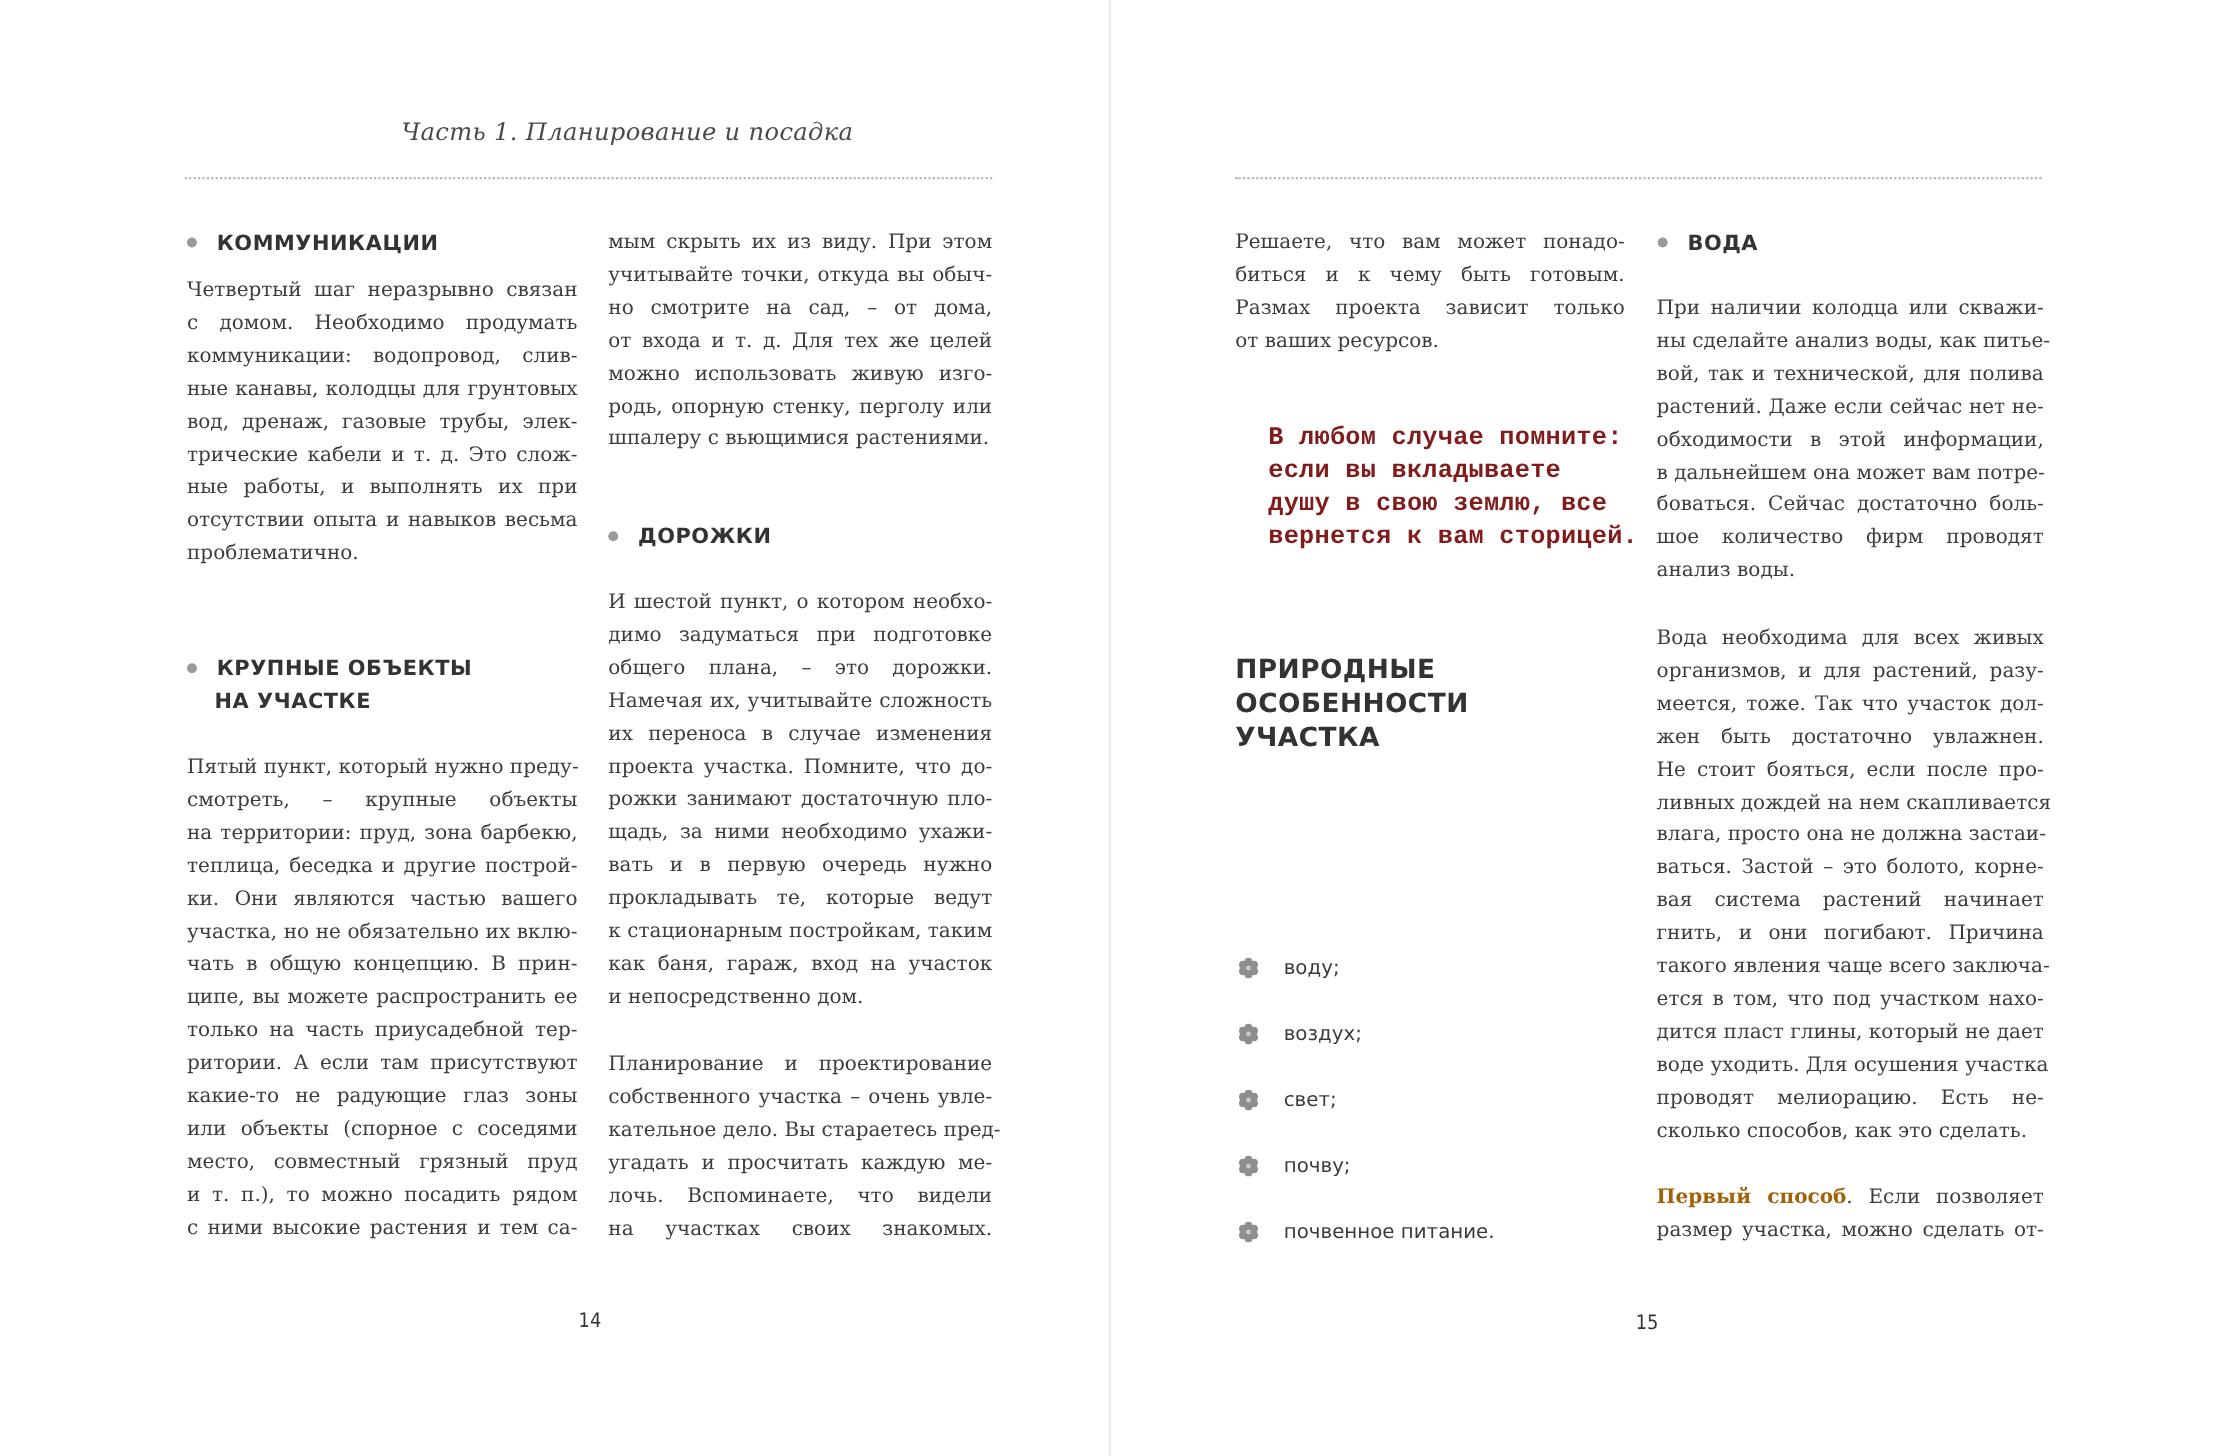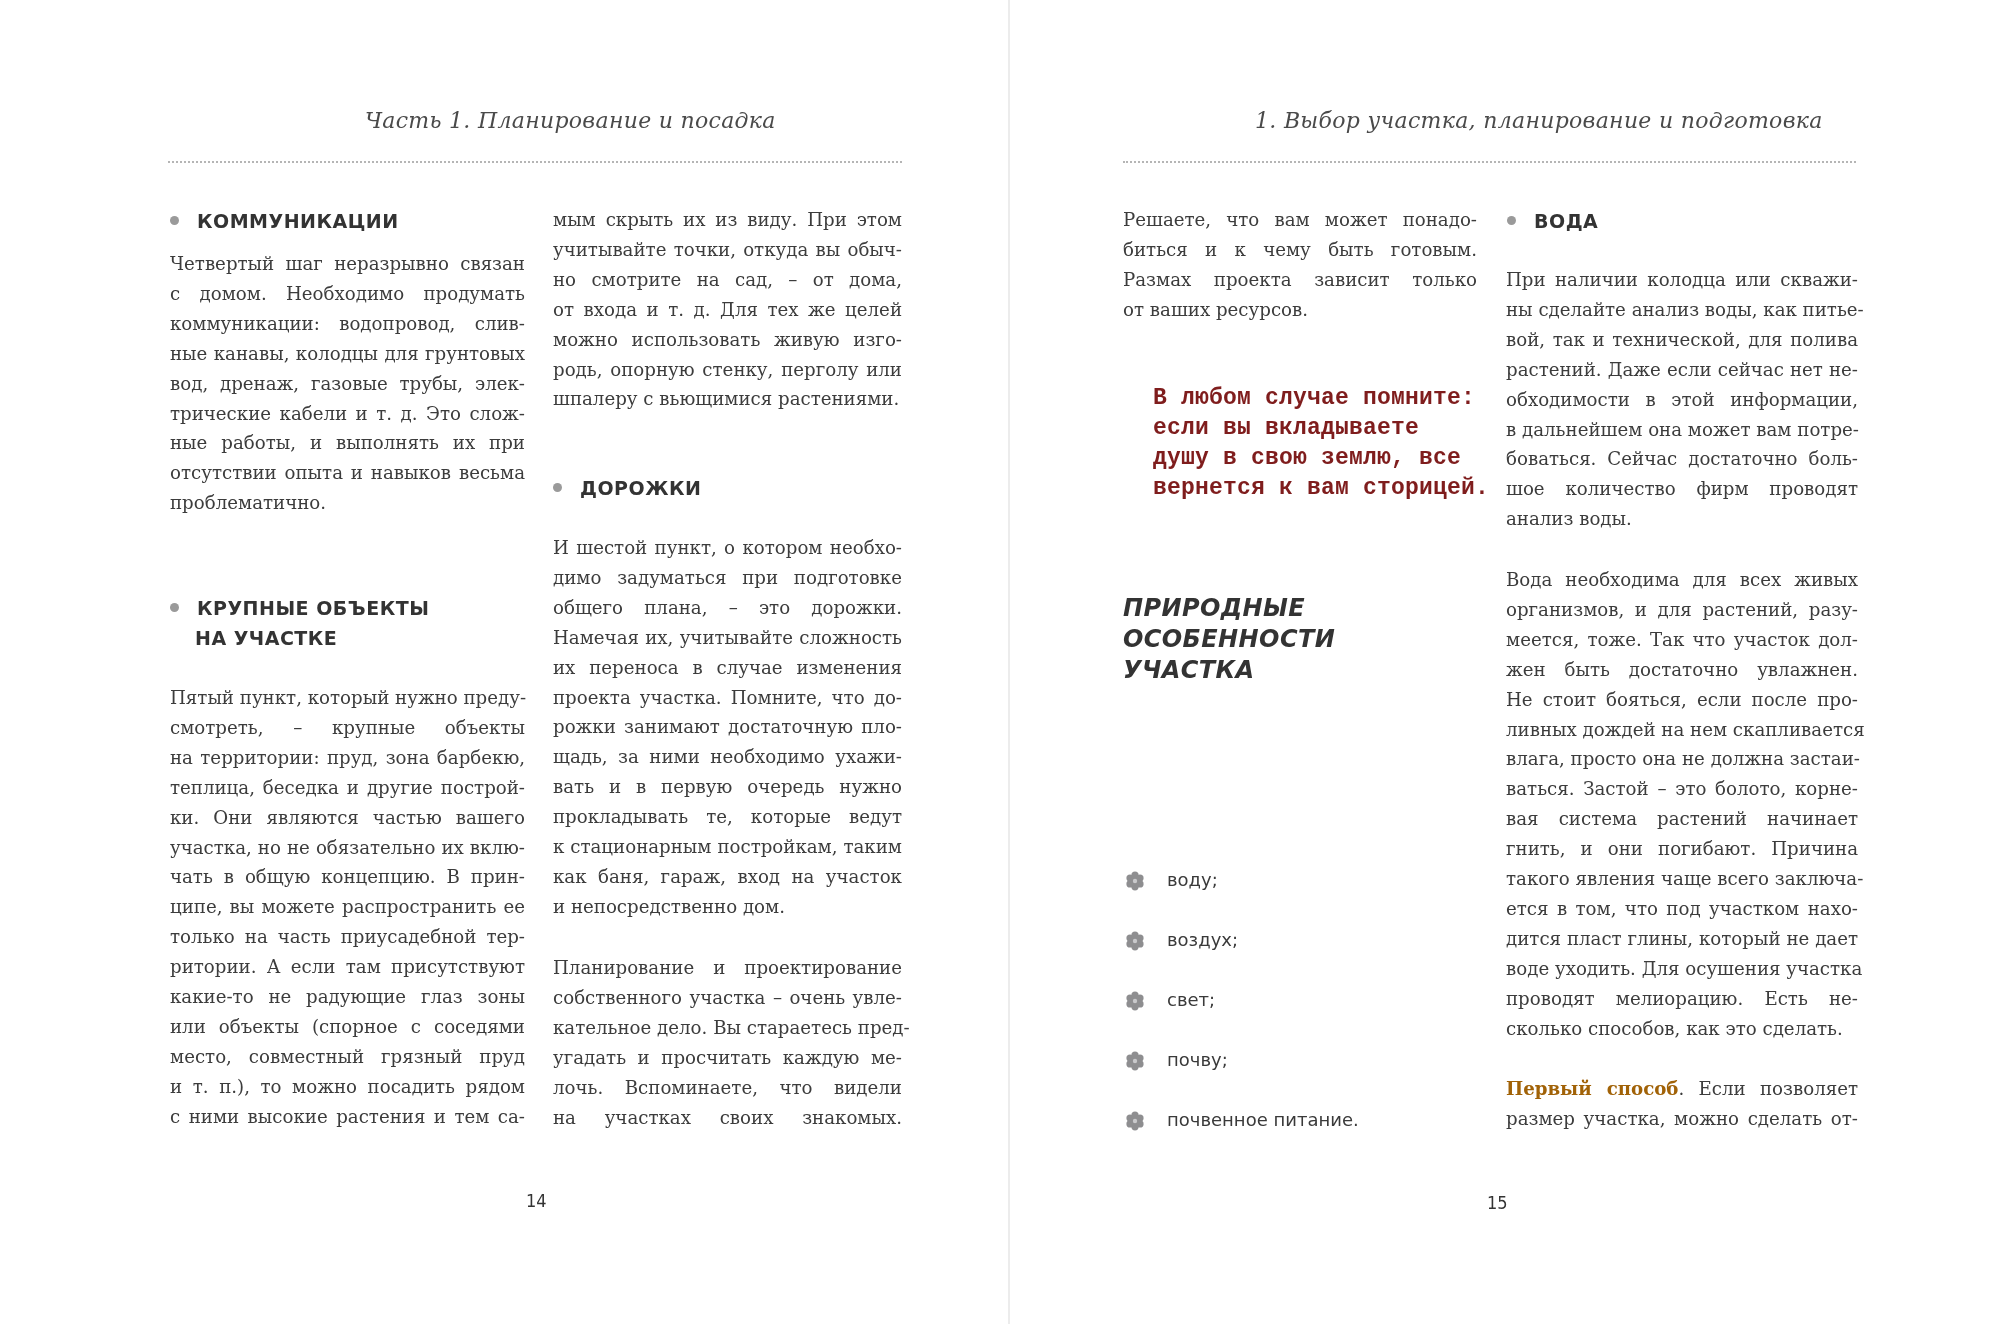--- a/index.html
+++ b/index.html
@@ -12,21 +12,21 @@
   .rule { position:absolute; top:161px; height:0; border-top:2px dotted #b5b5b5; }
   .col { position:absolute; width:355px; }
   .p { font-family:"DejaVu Serif", serif; font-size:18.2px; line-height:29.9px; color:#3c3c3c; text-align:justify; margin:0; }
   .p .line { display:block; text-align:justify; text-align-last:justify; white-space:nowrap; }
   .p .line.last { text-align-last:left; }
   .h-bullet { font-family:"DejaVu Sans", sans-serif; font-size:19px; font-weight:600; color:#333; letter-spacing:0.5px; line-height:30px; position:absolute; }
   .h-bullet .dot { position:absolute; left:-27px; top:10px; width:9px; height:9px; border-radius:50%; background:#9a9a9a; }
   .quote { position:absolute; font-family:Liberation Mono, monospace; font-stretch:condensed; font-weight:bold; font-size:23px; line-height:30px; color:#7f1d1d; letter-spacing:0.2px; }
   .quote span { display:block; white-space:nowrap; }
   .section-title { position:absolute; font-family:"DejaVu Sans", sans-serif; font-size:24px; font-weight:600; color:#333; line-height:31px; letter-spacing:0.4px; }
-  .section-title span { display:block;font-style:italic; }
+  .section-title span { display:block; }
   .list-item { position:absolute; left:0; height:30px; font-family:"DejaVu Sans", sans-serif; font-size:18px; color:#3a3a3a; line-height:30px; }
   .list-item .flower { position:absolute; left:2px; top:5px; width:20px; height:20px; }
   .list-item .txt { position:absolute; left:44px; top:0; white-space:nowrap; }
   .page-num { position:absolute; top:1190px; font-family:"DejaVu Sans Condensed","DejaVu Sans", sans-serif; font-stretch:condensed; font-size:18px; color:#333; }
   b { font-weight:bold; color:#a16207; }
 </style>
 </head>
 <body>
 
 <div class="spine"></div>
@@ -112,21 +112,20 @@
         <span class="line">угадать и просчитать каждую ме-</span>
         <span class="line">лочь. Вспоминаете, что видели</span>
         <span class="line">на участках своих знакомых.</span>
       </div>
   </div>
 
   <div class="page-num" style="left:526px;">14</div>
 </div>
 
 <div class="page" id="page-right">
-  <div class="running-head" style="left:245px;">1. Выбор участка, планирование и подготовка</div>
   <div class="rule" style="left:113px;width:733px;"></div>
 
   <div class="col" style="left:113px;top:0;height:1150px;">
     <div class="p" style="position:absolute;left:0;top:205px;width:354px;" id="r1p1">
         <span class="line">Решаете, что вам может понадо-</span>
         <span class="line">биться и к чему быть готовым.</span>
         <span class="line">Размах проекта зависит только</span>
         <span class="line last">от ваших ресурсов.</span>
       </div>
     <div class="quote" style="left:30px;top:383px;" id="r1quote">

